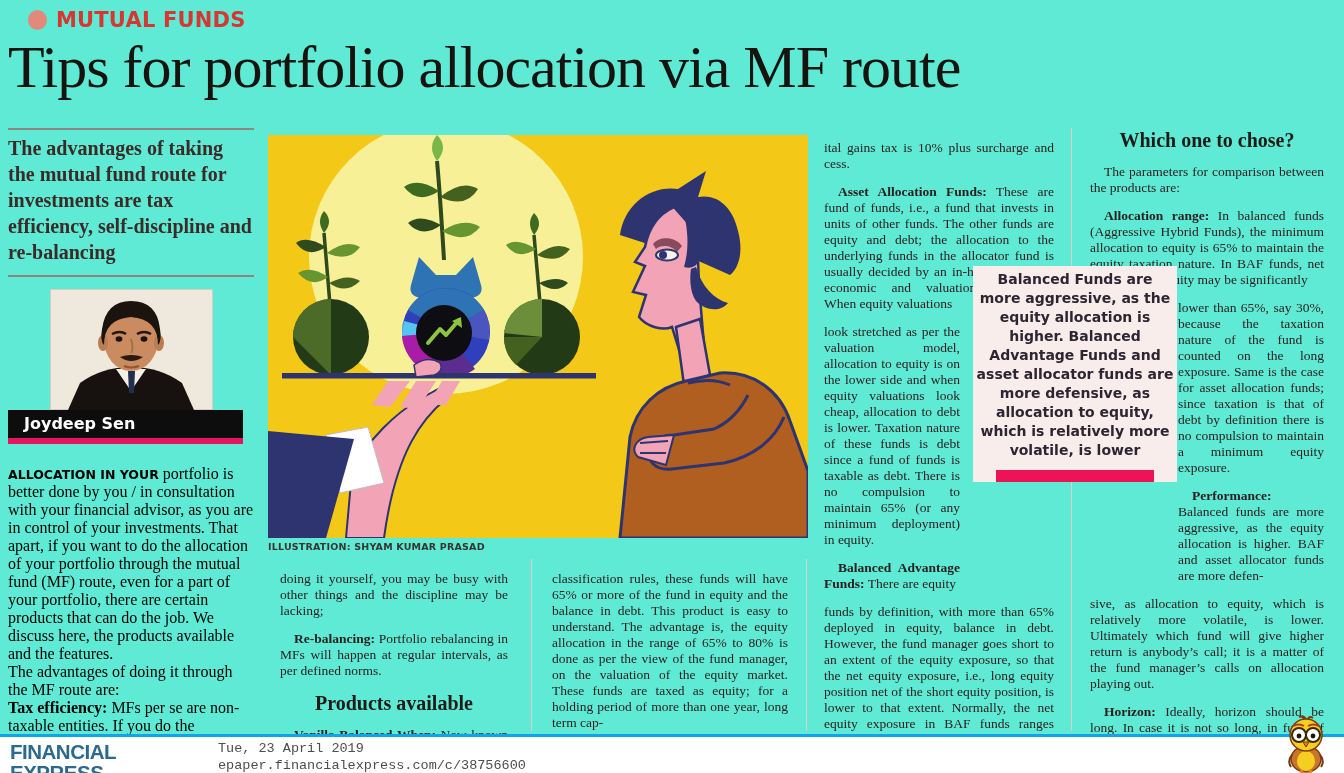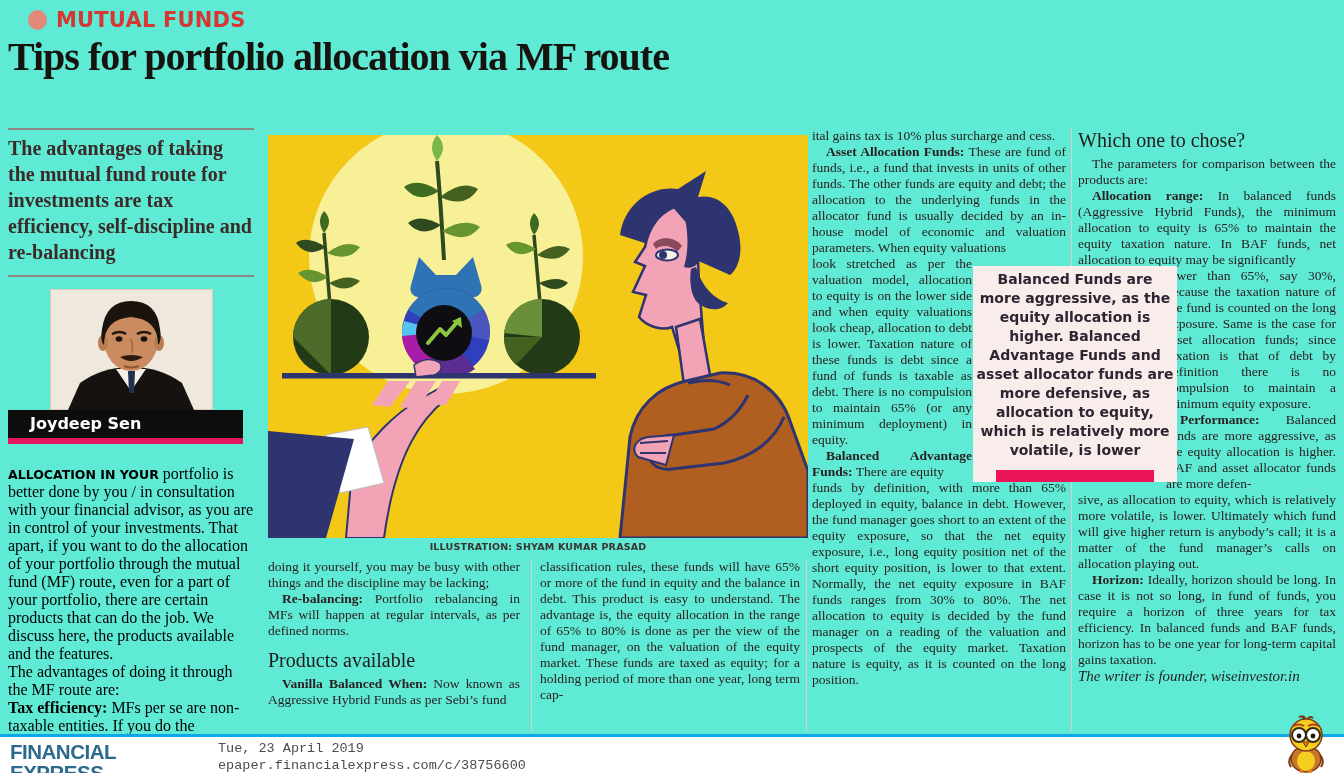--- a/index.html
+++ b/index.html
@@ -4,42 +4,42 @@
 <style>
   *{box-sizing:border-box;margin:0;padding:0}
   html,body{width:1344px;height:773px}
   body{font-family:"Liberation Serif",serif;background:#fff}
   .page{position:relative;width:1344px;height:773px;background:#5eead4;overflow:hidden}
 
   
   .kicker{position:absolute;left:28px;top:8px;display:flex;align-items:center;gap:9px}
   .kicker .dot{width:19px;height:20px;border-radius:50%;background:#E2897B}
   .kicker .klabel{font-family:"DejaVu Sans",sans-serif;font-weight:bold;font-size:21px;letter-spacing:.2px;color:#D63732}
-  .headline{position:absolute;left:8px;top:36px;width:1332px;font-weight:bold;font-size:40px;line-height:1.05;letter-spacing:-1px;color:#17130F;white-space:nowrap}
+  .headline{position:absolute;left:8px;top:36px;width:1332px;font-weight:normal;font-size:60px;line-height:1.05;letter-spacing:-1px;color:#17130F;white-space:nowrap}
 
   
   .col{position:absolute;top:128px;font-size:13.5px;line-height:16px;color:#2A2020;text-align:justify}
-  .col p{margin:0}
+  .col p{margin:12px}
   .col p.ind{text-indent:14px}
   .col b{font-weight:bold}
-  .colhead{font-size:20px;line-height:24px;font-weight:normal;text-align:left;color:#211B18;margin:9px 0 4px}
+  .colhead{font-size:20px;line-height:24px;font-weight:bold;text-align:center;color:#211B18;margin:9px 0 4px}
 
   
   .c1{position:absolute;left:8px;top:128px;width:246px}
   .rule{height:2px;background:#8F8683}
   .standfirst{margin:5px 0 10px;font-size:20px;line-height:26px;font-weight:bold;color:#3B2B28}
   .photo{display:block;margin:12px auto 0;width:163px;height:121px}
-  .namebar{width:235px;margin-top:0;background:#0D0D0D;color:#fff;font-family:"DejaVu Sans",sans-serif;font-weight:bold;font-size:16px;padding:4px 0 5px 22px}
+  .namebar{width:235px;margin-top:0;background:#0D0D0D;color:#fff;font-family:"DejaVu Sans",sans-serif;font-weight:bold;font-size:16px;padding:4px 0 5px 16px}
   .namebar-under{width:235px;height:6px;background:#E4175C}
   .c1 .body{margin-top:21px}
 
   
   .illo{position:absolute;left:268px;top:135px;width:540px;height:403px}
   .illo svg{display:block}
-  .illo-caption{position:absolute;left:268px;top:541px;width:540px;text-align:center;font-family:"DejaVu Sans",sans-serif;font-weight:bold;font-size:9.5px;letter-spacing:.2px;color:#3A3330}
+  .illo-caption{position:absolute;left:268px;top:541px;width:540px;text-align:left;font-family:"DejaVu Sans",sans-serif;font-weight:bold;font-size:9.5px;letter-spacing:.2px;color:#3A3330}
 
   .c2{left:268px;top:559px;width:252px}
   .c3{left:540px;top:559px;width:260px}
   .c4{left:812px;width:254px}
   .c5{left:1078px;width:258px}
   .narrow4{width:160px;text-align:justify}
   .narrow5{width:170px;margin-left:auto;text-align:justify}
   .byline{margin-top:16px;font-style:italic;font-size:15px;color:#241D1A}
 
   

